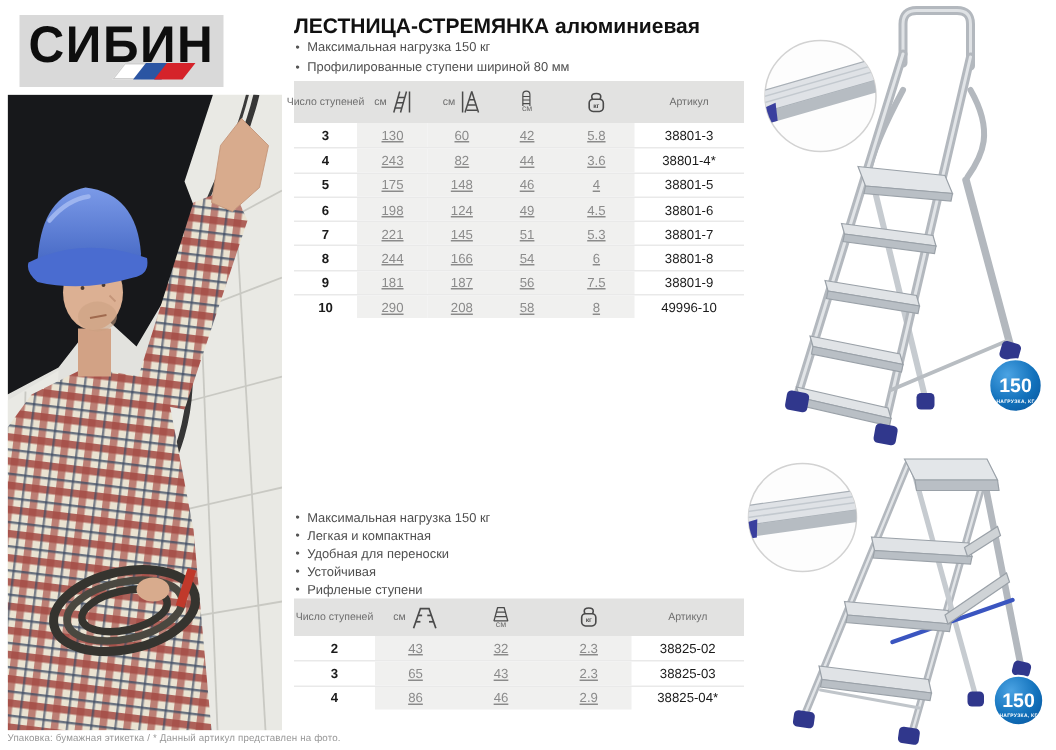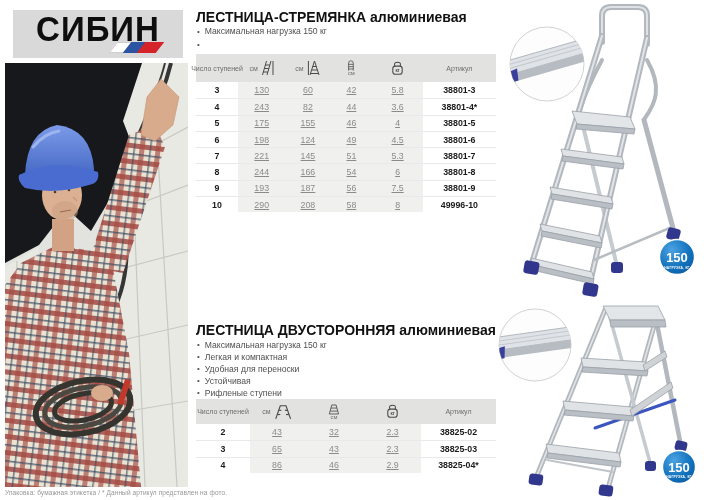--- a/index.html
+++ b/index.html
@@ -1,20 +1,20 @@
 <!DOCTYPE html>
 <html><head>
 <meta charset="utf-8">
 <style>
   * { margin:0; padding:0; box-sizing:border-box; }
   html,body { width:704px; height:500px; background:#fff; font-family:"Liberation Sans",sans-serif; overflow:hidden; }
   .page { position:relative; width:704px; height:500px; background:#fff; }
 
   
-  .logo { position:absolute; left:13px; top:10px; width:170px; height:48px; background:#d9d9d9; }
+  .logo { position:absolute; left:13px; top:10px; width:136px; height:48px; background:#d9d9d9; }
   .logo-text { position:absolute; left:0; right:0; top:1px; text-align:center; font-size:33px; font-weight:bold;
                color:#0e0e0e; letter-spacing:1px; transform:scaleY(1.04); }
   .flag { position:absolute; right:23px; bottom:5px; display:flex; }
   .flag i { display:block; width:19px; height:11px; transform:skewX(-38deg); margin-left:-5px; }
   .flag .f-w { background:#ffffff; border:1px solid #cfcfcf; }
   .flag .f-b { background:#2b55a3; }
   .flag .f-r { background:#d5232a; }
 
   
   .photo { position:absolute; left:5px; top:63px; width:183px; height:424px; overflow:hidden; }
@@ -46,21 +46,21 @@
   .th.layout-stack { flex-direction:column; gap:0; }
   .th.layout-stack .th-label { font-size:5.8px; margin-top:-1px; }
   .h-ic { height:16px; width:auto; display:block; }
   .layout-stack .h-ic { height:11px; }
   .layout-inside svg { height:15px; width:auto; display:block; }
   .tr { height:16.3px; }
   .tr + .tr { border-top:1px solid #e9e9e9; }
   .td { display:flex; align-items:center; justify-content:center; font-size:8.8px; }
   .c-first { font-weight:bold; color:#1b1b1b; }
   .c-mid { background:#f0f0ef; color:#8b8b8b;text-decoration:underline; }
-  .c-art { font-weight:bold; color:#1b1b1b; }
+  .c-art { font-weight:normal; color:#1b1b1b; }
 
   
   .art1 { position:absolute; left:495px; top:0; width:209px; height:300px; }
   .art2 { position:absolute; left:495px; top:300px; width:209px; height:200px; }
   .badge-num { font-size:13px; font-weight:bold; fill:#ffffff; text-anchor:middle; font-family:"Liberation Sans",sans-serif; }
   .badge-sub { font-size:3.3px; font-weight:bold; fill:#ffffff; text-anchor:middle; letter-spacing:0.2px; font-family:"Liberation Sans",sans-serif; }
 </style>
 </head>
 <body>
 
@@ -144,20 +144,21 @@
     <span> </span>
     <span class="sub">алюминиевая</span>
   </div>
   <div class="bullets" id="bullets1">
       <div class="bullet">
         <span class="dot">•</span>
         <span>Максимальная нагрузка 150 кг</span>
       </div>
       <div class="bullet">
         <span class="dot">•</span>
+        <span>Профилированные ступени шириной 80 мм</span>
       </div>
     </div>
   <div class="tbl t1" id="table1">
     <div class="grid-row thead">
         <div class="th layout-text">
           <span class="th-label">Число ступеней</span>
         </div>
         <div class="th layout-row">
           <span class="th-label">см</span>
           <svg class="h-ic" viewBox="0 0 13 16">
@@ -221,21 +222,21 @@
           <div class="td c-first">4</div>
           <div class="td c-mid">243</div>
           <div class="td c-mid">82</div>
           <div class="td c-mid">44</div>
           <div class="td c-mid">3.6</div>
           <div class="td c-art">38801-4*</div>
         </div>
         <div class="grid-row tr">
           <div class="td c-first">5</div>
           <div class="td c-mid">175</div>
-          <div class="td c-mid">155</div>
+          <div class="td c-mid">148</div>
           <div class="td c-mid">46</div>
           <div class="td c-mid">4</div>
           <div class="td c-art">38801-5</div>
         </div>
         <div class="grid-row tr">
           <div class="td c-first">6</div>
           <div class="td c-mid">198</div>
           <div class="td c-mid">124</div>
           <div class="td c-mid">49</div>
           <div class="td c-mid">4.5</div>
@@ -252,42 +253,37 @@
         <div class="grid-row tr">
           <div class="td c-first">8</div>
           <div class="td c-mid">244</div>
           <div class="td c-mid">166</div>
           <div class="td c-mid">54</div>
           <div class="td c-mid">6</div>
           <div class="td c-art">38801-8</div>
         </div>
         <div class="grid-row tr">
           <div class="td c-first">9</div>
-          <div class="td c-mid">193</div>
+          <div class="td c-mid">181</div>
           <div class="td c-mid">187</div>
           <div class="td c-mid">56</div>
           <div class="td c-mid">7.5</div>
           <div class="td c-art">38801-9</div>
         </div>
         <div class="grid-row tr">
           <div class="td c-first">10</div>
           <div class="td c-mid">290</div>
           <div class="td c-mid">208</div>
           <div class="td c-mid">58</div>
           <div class="td c-mid">8</div>
           <div class="td c-art">49996-10</div>
         </div>
       </div>
   </div>
 
-  <div class="sec-title" id="title2">
-    <b>ЛЕСТНИЦА ДВУСТОРОННЯЯ</b>
-    <span> </span>
-    <span class="sub">алюминиевая</span>
-  </div>
   <div class="bullets" id="bullets2">
       <div class="bullet">
         <span class="dot">•</span>
         <span>Максимальная нагрузка 150 кг</span>
       </div>
       <div class="bullet">
         <span class="dot">•</span>
         <span>Легкая и компактная</span>
       </div>
       <div class="bullet">

